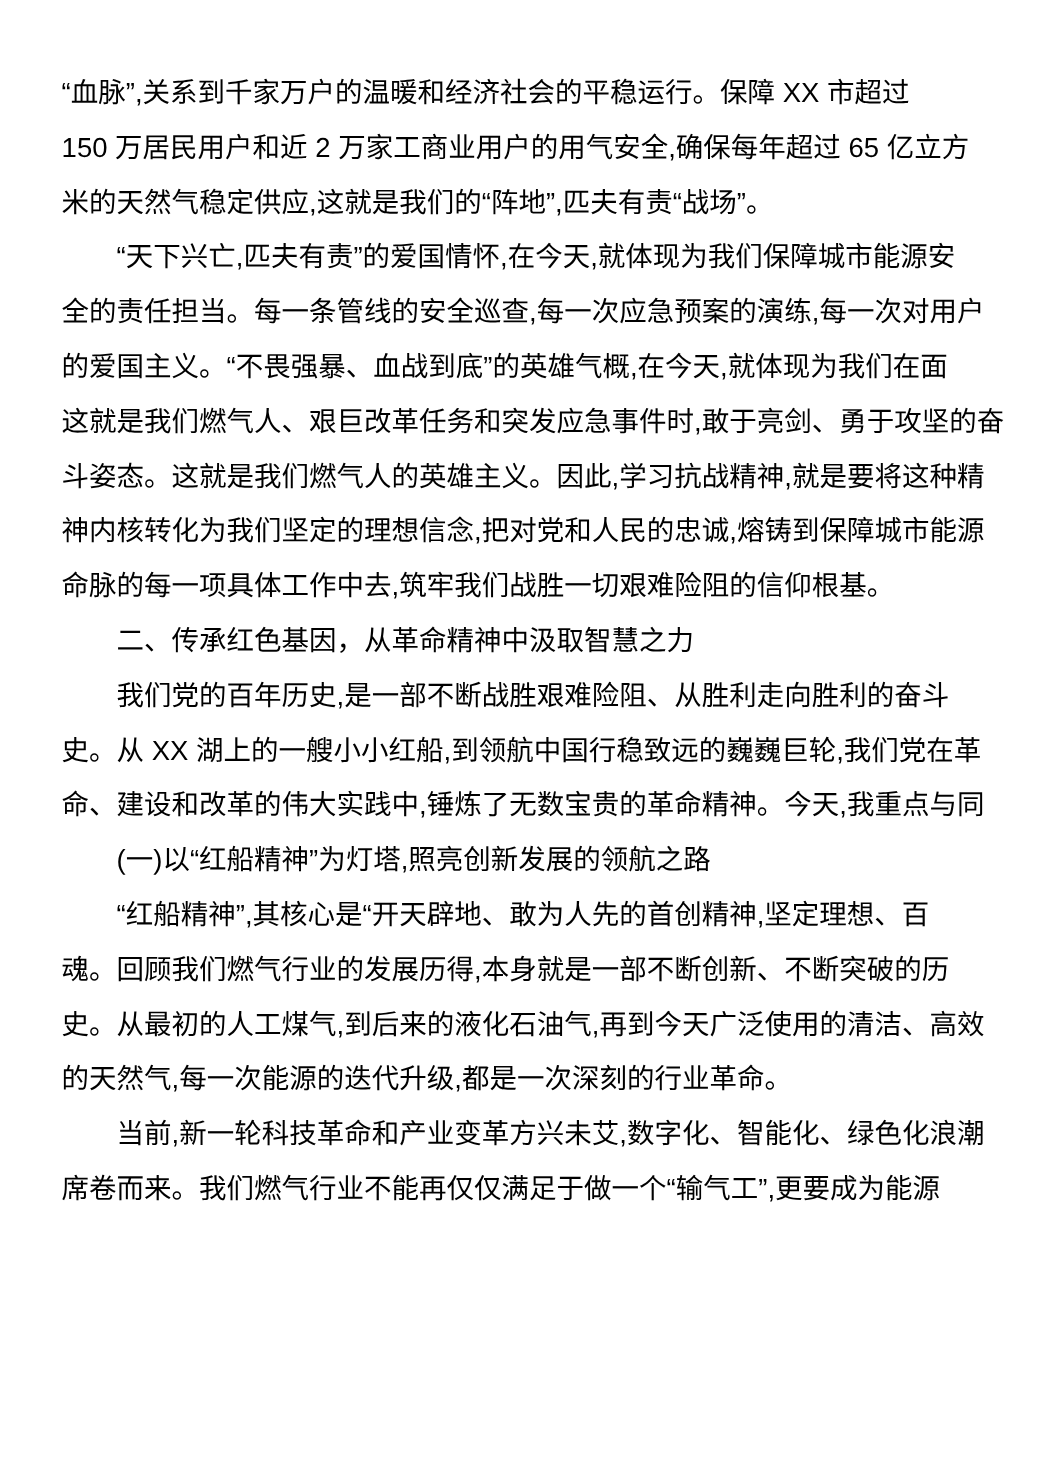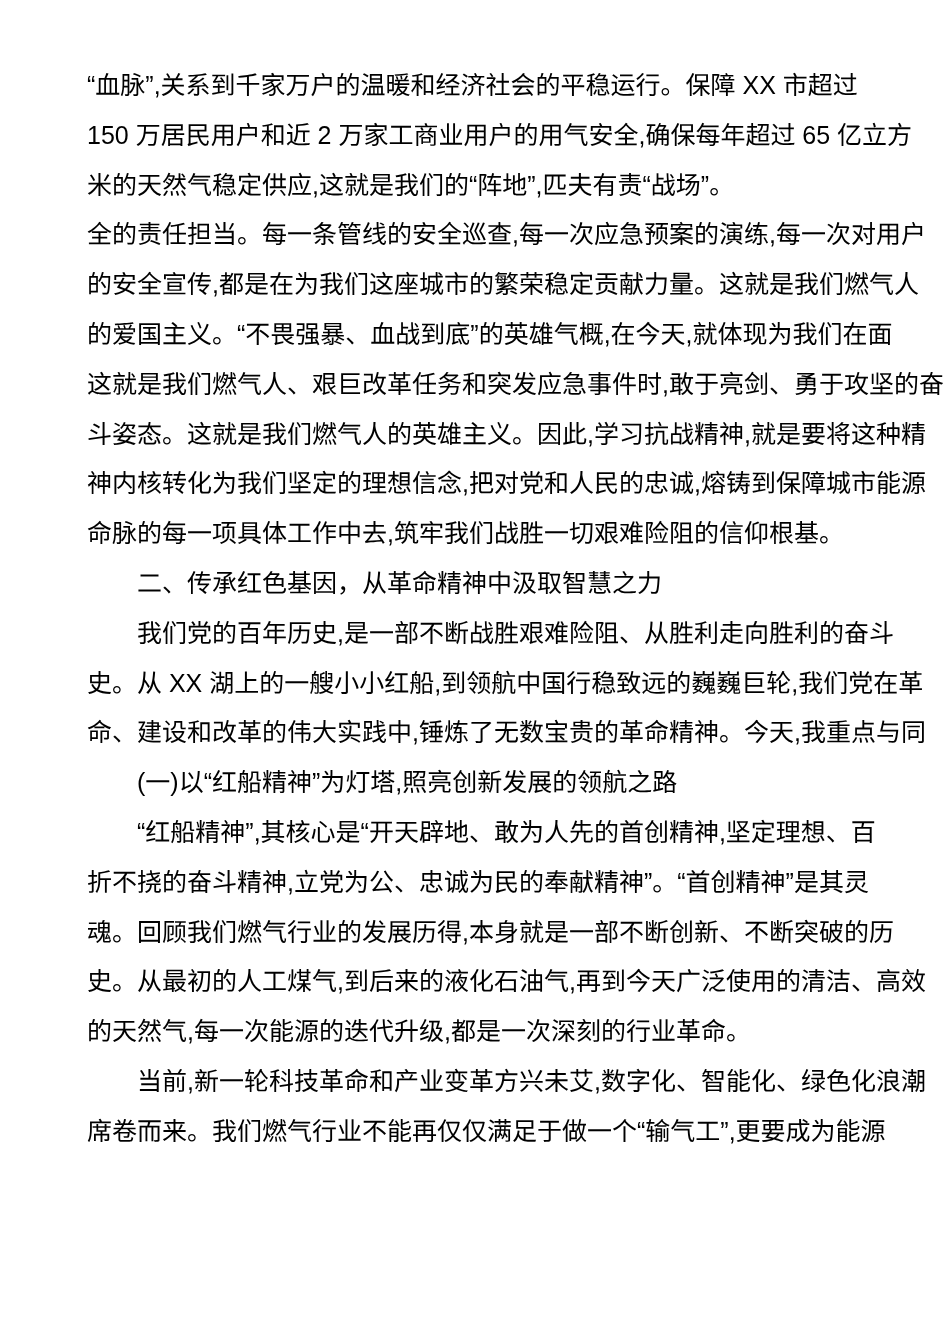--- a/index.html
+++ b/index.html
@@ -20,47 +20,45 @@
     width: 838px;
   }
   .line {
     font-family: "Liberation Sans", sans-serif;
     font-size: 25px;
     line-height: 49.8px;
     height: 49.8px;
     color: #000000;
     white-space: pre;
     text-align: left;
-    margin-left: 31px;
   }
   .line.indent {
     text-indent: 50px;
   }
 </style>
 </head>
 <body>
 
 <main class="page">
   <section class="doc-body">
       <div class="line">“血脉”,关系到千家万户的温暖和经济社会的平稳运行。保障 XX 市超过</div>
       <div class="line">150 万居民用户和近 2 万家工商业用户的用气安全,确保每年超过 65 亿立方</div>
       <div class="line">米的天然气稳定供应,这就是我们的“阵地”,匹夫有责“战场”。</div>
+      <div class="line indent">“天下兴亡,匹夫有责”的爱国情怀,在今天,就体现为我们保障城市能源安</div>
       <div class="line">全的责任担当。每一条管线的安全巡查,每一次应急预案的演练,每一次对用户</div>
-      <div class="line">的安全宣传,都是在为我们这座城市的繁荣稳定贡献力量。这就是我们燃气人</div>
       <div class="line">的爱国主义。“不畏强暴、血战到底”的英雄气概,在今天,就体现为我们在面</div>
       <div class="line">这就是我们燃气人、艰巨改革任务和突发应急事件时,敢于亮剑、勇于攻坚的奋</div>
       <div class="line">斗姿态。这就是我们燃气人的英雄主义。因此,学习抗战精神,就是要将这种精</div>
       <div class="line">神内核转化为我们坚定的理想信念,把对党和人民的忠诚,熔铸到保障城市能源</div>
       <div class="line">命脉的每一项具体工作中去,筑牢我们战胜一切艰难险阻的信仰根基。</div>
       <div class="line indent">二、传承红色基因，从革命精神中汲取智慧之力</div>
       <div class="line indent">我们党的百年历史,是一部不断战胜艰难险阻、从胜利走向胜利的奋斗</div>
       <div class="line">史。从 XX 湖上的一艘小小红船,到领航中国行稳致远的巍巍巨轮,我们党在革</div>
       <div class="line">命、建设和改革的伟大实践中,锤炼了无数宝贵的革命精神。今天,我重点与同</div>
       <div class="line indent">(一)以“红船精神”为灯塔,照亮创新发展的领航之路</div>
       <div class="line indent">“红船精神”,其核心是“开天辟地、敢为人先的首创精神,坚定理想、百</div>
-      <div class="line">折不挠的奋斗精神,立党为公、忠诚为民的奉献精神”。“首创精神”是其灵</div>
       <div class="line">魂。回顾我们燃气行业的发展历得,本身就是一部不断创新、不断突破的历</div>
       <div class="line">史。从最初的人工煤气,到后来的液化石油气,再到今天广泛使用的清洁、高效</div>
       <div class="line">的天然气,每一次能源的迭代升级,都是一次深刻的行业革命。</div>
       <div class="line indent">当前,新一轮科技革命和产业变革方兴未艾,数字化、智能化、绿色化浪潮</div>
       <div class="line">席卷而来。我们燃气行业不能再仅仅满足于做一个“输气工”,更要成为能源</div>
     </section>
 </main>
 
 </body></html>

